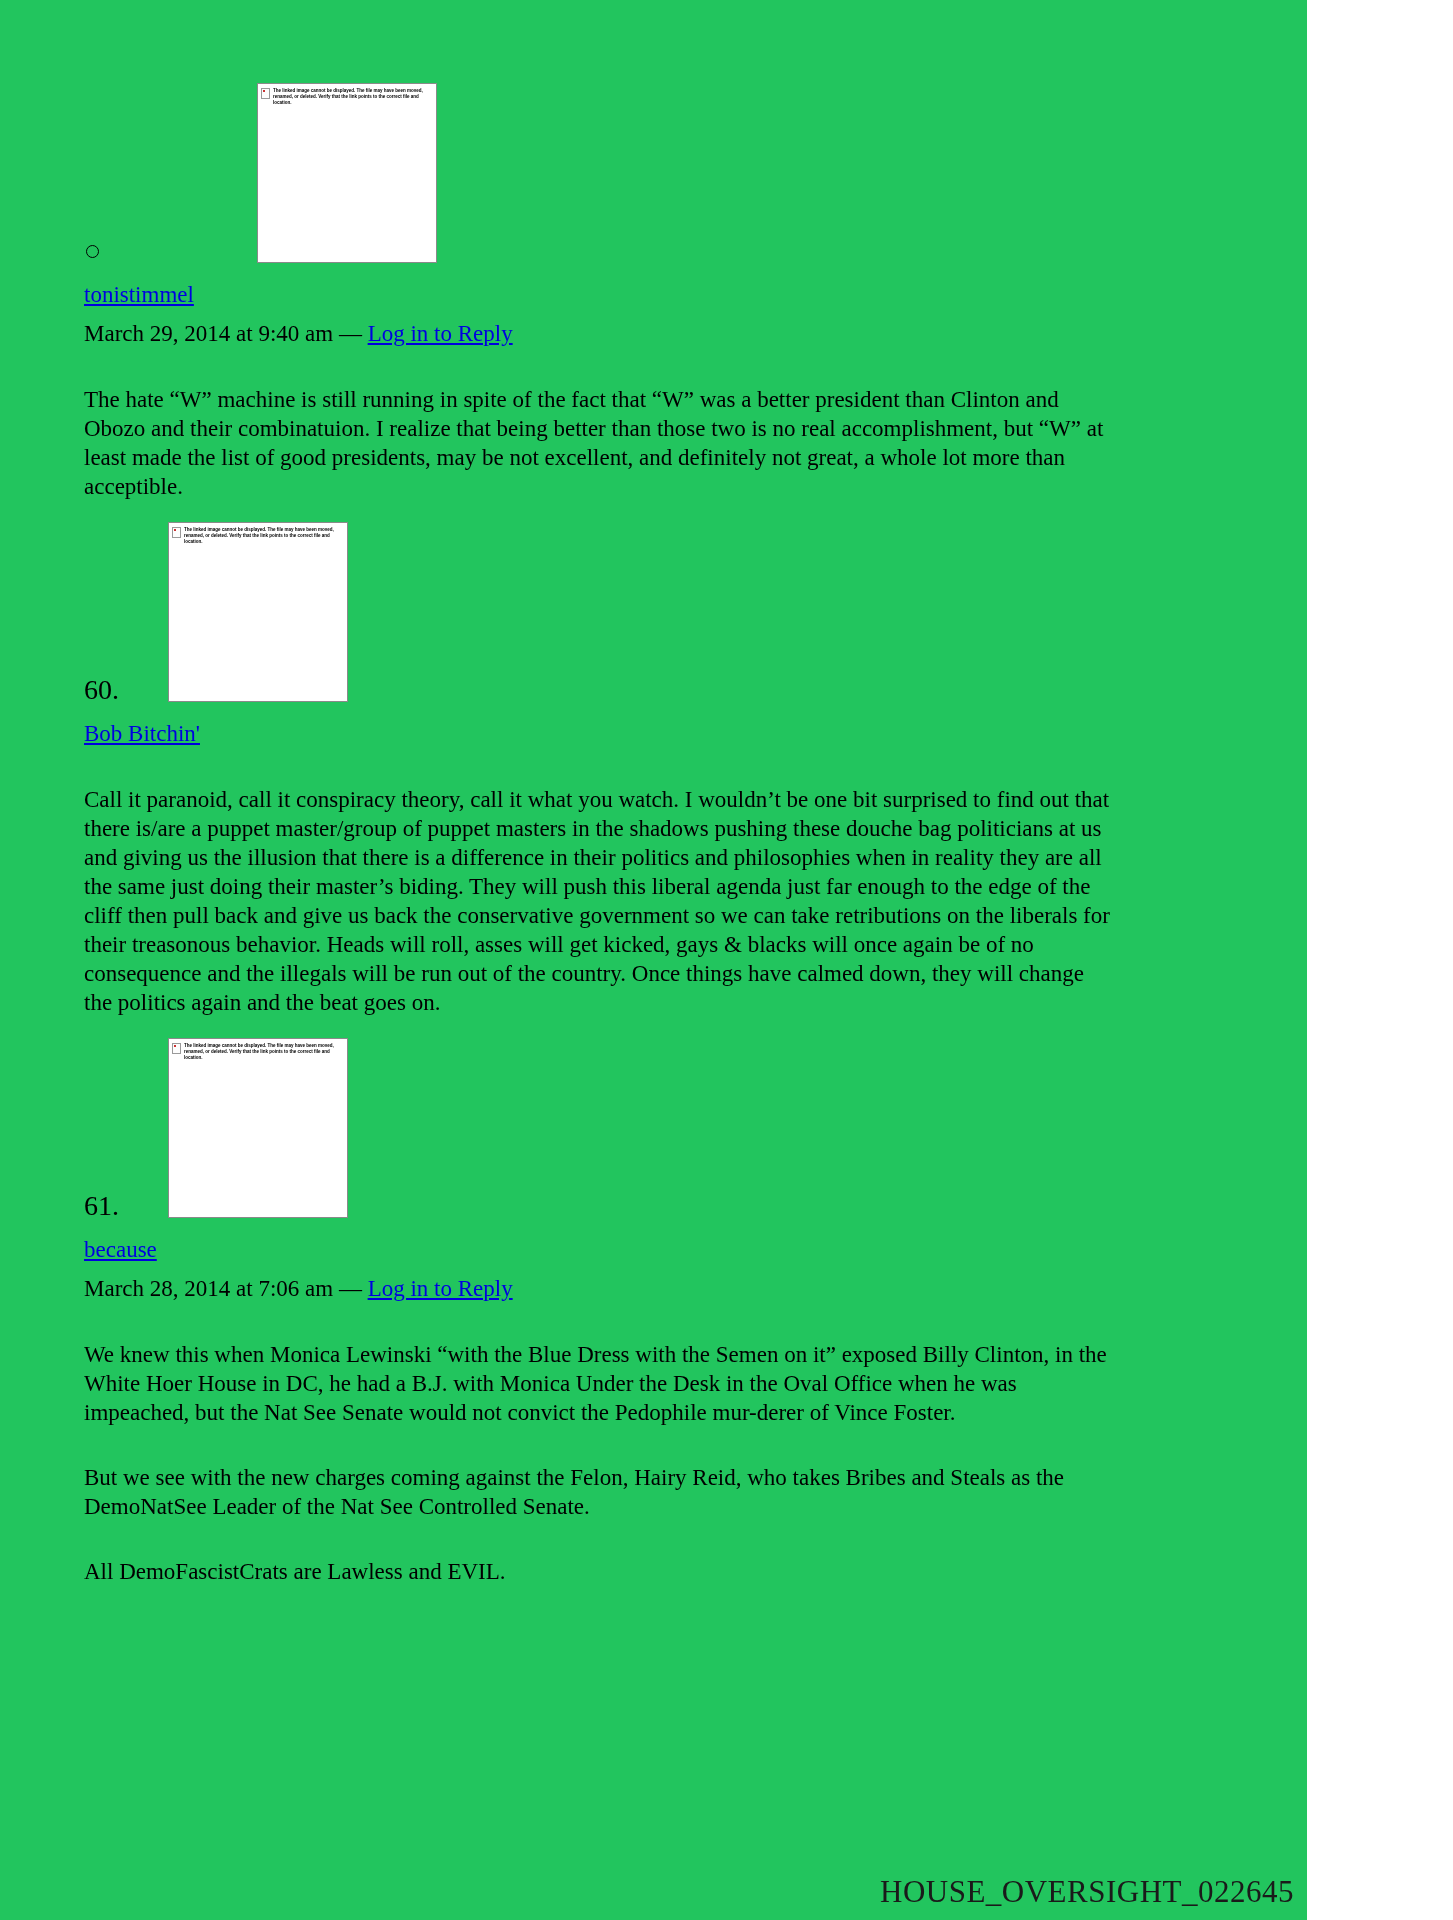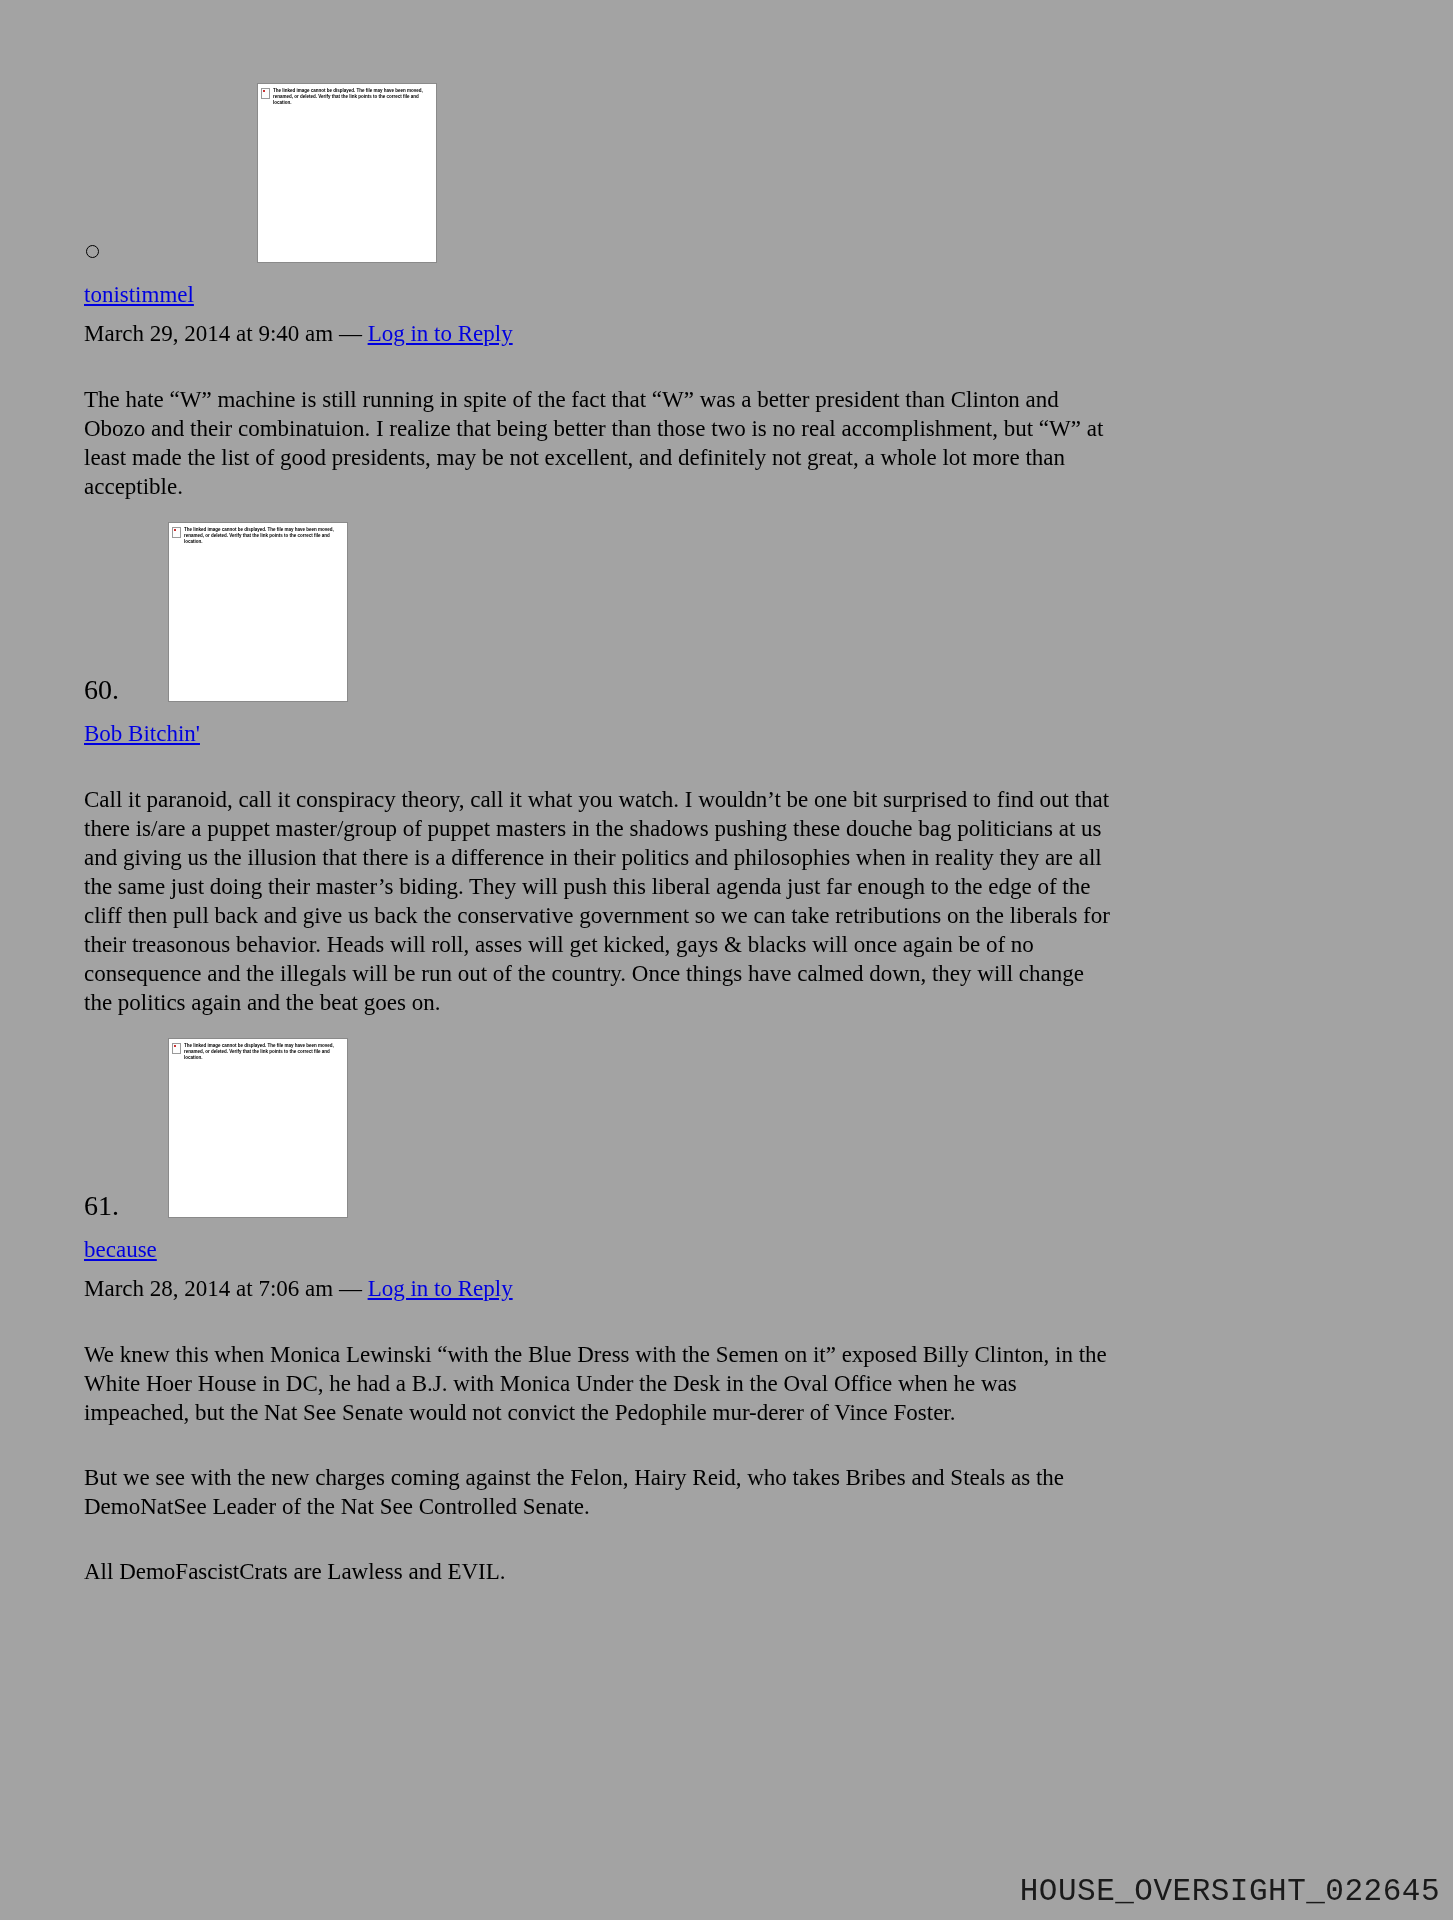--- a/index.html
+++ b/index.html
@@ -1,20 +1,20 @@
 <!DOCTYPE html>
 <html><head>
 <meta charset="utf-8">
 <style>
   html, body { margin: 0; padding: 0; background: #ffffff; }
   .page {
     position: relative;
-    width: 1453px;
+    width: 1307px;
     height: 1920px;
-    background: #a3a3a3;
+    background: #22c55e;
     box-sizing: border-box;
     padding: 83px 0 4px 84px;
     font-family: "Liberation Serif", serif;
     font-size: 23px;
     color: #000000;
     overflow: hidden;
   }
   a { color: #0000e0; text-decoration: underline; cursor: pointer; }
 
   .image-row { position: relative; display: flex; align-items: flex-end; }
@@ -69,21 +69,21 @@
     width: 1290px;
     line-height: 29px;
     white-space: pre-line;
   }
   .para + .para { margin-top: 36px; }
 
   .bates {
     position: absolute;
     top: 1874px;
     right: 13px;
-    font-family: Liberation Mono, monospace;
+    font-family: Liberation Serif, serif;
     font-size: 31px;
     letter-spacing: 0.5px;
     color: #1a1a1a;
   }
 </style>
 </head>
 <body>
 
 <div class="page">
 

